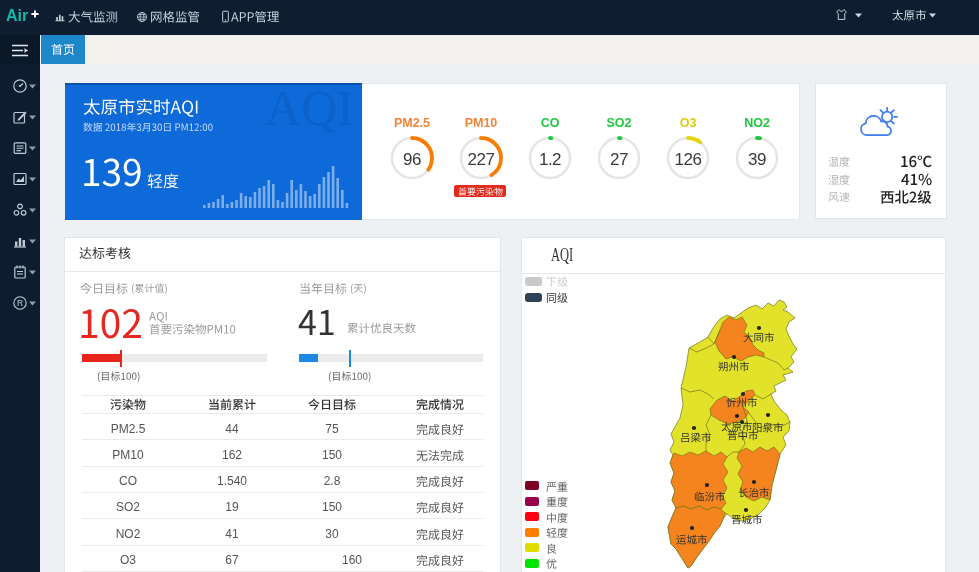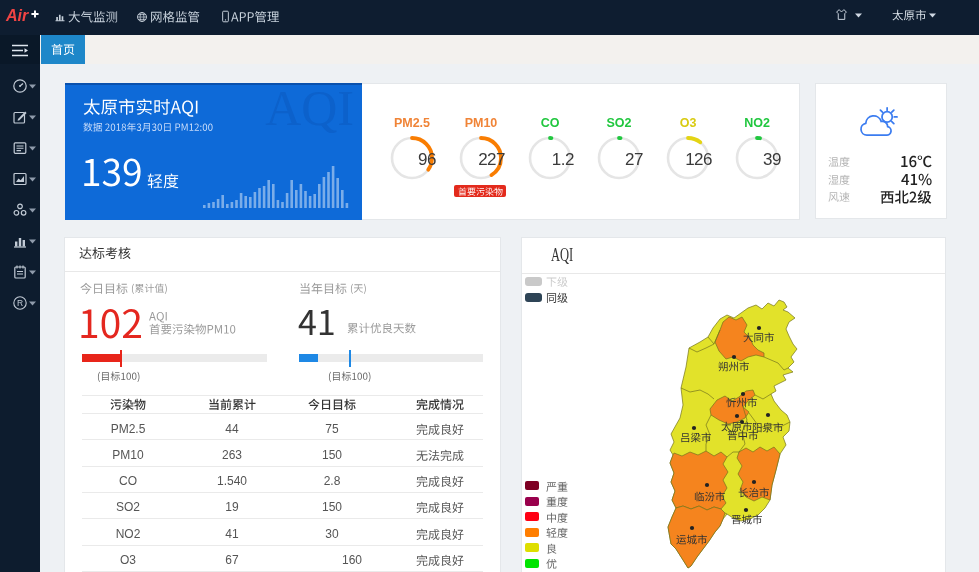--- a/index.html
+++ b/index.html
@@ -11,27 +11,27 @@
 #tabbar {position:absolute;left:40px;top:35px;width:939px;height:29px;background:#f3f1ee}
 #tab {position:absolute;left:1px;top:0;width:44px;height:29px;background:#1e87c9}
 .card {position:absolute;background:#fff;border:1px solid #e4e7ea}
 #cardA {left:65px;top:83px;width:735px;height:137px}
 #blue {position:absolute;left:65px;top:83px;width:297px;height:137px;background:#0e6ad8;overflow:hidden}
 #wcard {left:815px;top:83px;width:132px;height:136px}
 #cardB {left:64px;top:237px;width:437px;height:360px}
 #cardC {left:521px;top:237px;width:425px;height:360px}
 .gauge {position:absolute;top:0;width:48px;height:120px}
 .glabel {position:absolute;top:32px;width:48px;text-align:center;font-size:12.5px;font-weight:bold}
-.gval {position:absolute;top:66px;width:48px;text-align:right;font-size:17px;color:#3a3a3a;letter-spacing:-.5px}
+.gval {position:absolute;top:66px;width:48px;text-align:center;font-size:17px;color:#3a3a3a;letter-spacing:-.5px}
 .hdrline {position:absolute;left:0;width:100%;border-top:1px solid #e8e8e8}
 .num {position:absolute;color:#555;font-size:12px;transform:translateX(-50%)}
 
 </style></head><body>
 <div id="nav">
-<div style="position:absolute;left:6px;top:7px;color:#ef4444;font-size:16px;font-weight:bold;font-style:italic">Air</div>
+<div style="position:absolute;left:6px;top:7px;color:#14b8a6;font-size:16px;font-weight:bold;">Air</div>
 <svg style="position:absolute;left:31px;top:10px" width="8" height="8" viewBox="0 0 9 9">
       <path d="M4.5 0.5v8M0.5 4.5h8" stroke="#fff" stroke-width="2.2"></path>
     </svg>
 <svg class="" style="position:absolute;left:54px;top:11px" width="12" height="12" viewBox="0 0 16 16">
       <path d="M2 13h12" stroke="#c9d3dd" stroke-width="1.3"></path>
       <rect x="3" y="8" width="2.2" height="5" fill="#c9d3dd"></rect>
       <rect x="6.6" y="5" width="2.2" height="8" fill="#c9d3dd"></rect>
       <rect x="10.2" y="7" width="2.2" height="6" fill="#c9d3dd"></rect>
     </svg>
 <svg class="" style="position:absolute;left:136px;top:11px" width="12" height="12" viewBox="0 0 16 16">
@@ -238,21 +238,21 @@
 <div style="position:absolute;left:82px;top:439.3px;width:401px;border-top:1px solid #eaeaea"></div>
 <div style="position:absolute;left:82px;top:465.6px;width:401px;border-top:1px solid #eaeaea"></div>
 <div style="position:absolute;left:82px;top:491.9px;width:401px;border-top:1px solid #eaeaea"></div>
 <div style="position:absolute;left:82px;top:518.2px;width:401px;border-top:1px solid #eaeaea"></div>
 <div style="position:absolute;left:82px;top:544.5px;width:401px;border-top:1px solid #eaeaea"></div>
 <div style="position:absolute;left:82px;top:570.8px;width:401px;border-top:1px solid #eaeaea"></div>
 <div class="num" style="left:128px;top:421.5px">PM2.5</div>
 <div class="num" style="left:232px;top:421.5px">44</div>
 <div class="num" style="left:332px;top:421.5px">75</div>
 <div class="num" style="left:128px;top:447.8px">PM10</div>
-<div class="num" style="left:232px;top:447.8px">263</div>
+<div class="num" style="left:232px;top:447.8px">162</div>
 <div class="num" style="left:332px;top:447.8px">150</div>
 <div class="num" style="left:128px;top:474.1px">CO</div>
 <div class="num" style="left:232px;top:474.1px">1.540</div>
 <div class="num" style="left:332px;top:474.1px">2.8</div>
 <div class="num" style="left:128px;top:500.4px">SO2</div>
 <div class="num" style="left:232px;top:500.4px">19</div>
 <div class="num" style="left:332px;top:500.4px">150</div>
 <div class="num" style="left:128px;top:526.7px">NO2</div>
 <div class="num" style="left:232px;top:526.7px">41</div>
 <div class="num" style="left:332px;top:526.7px">30</div>

